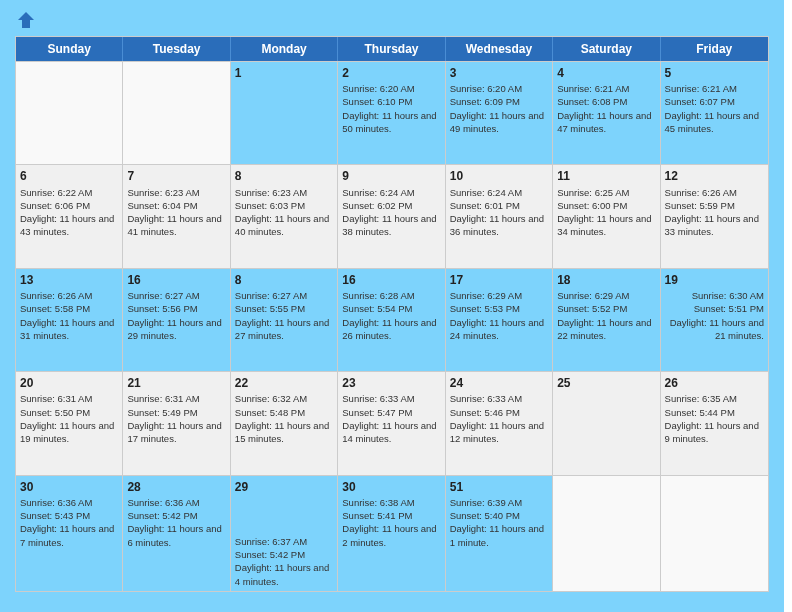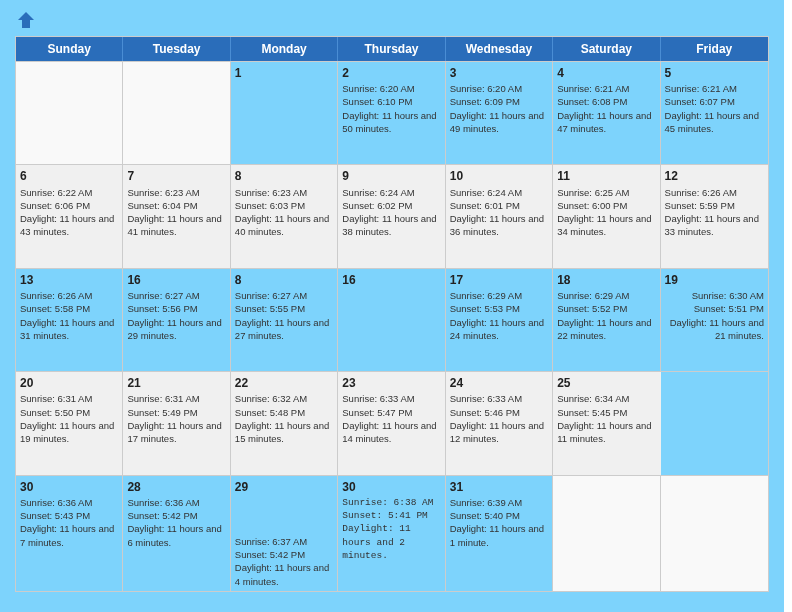--- a/index.html
+++ b/index.html
@@ -219,20 +219,23 @@
 Daylight: 11 hours and 29 minutes.</div>
           </div>
           <div class="cal-cell">
             <span class="day-num">8</span>
             <div class="day-info" style="white-space: pre-line;">Sunrise: 6:27 AM
 Sunset: 5:55 PM
 Daylight: 11 hours and 27 minutes.</div>
           </div>
           <div class="cal-cell">
             <span class="day-num">16</span>
+            <div class="day-info" style="white-space: pre-line;">Sunrise: 6:28 AM
+Sunset: 5:54 PM
+Daylight: 11 hours and 26 minutes.</div>
           </div>
           <div class="cal-cell">
             <span class="day-num">17</span>
             <div class="day-info" style="white-space: pre-line;">Sunrise: 6:29 AM
 Sunset: 5:53 PM
 Daylight: 11 hours and 24 minutes.</div>
           </div>
           <div class="cal-cell">
             <span class="day-num">18</span>
             <div class="day-info" style="white-space: pre-line;">Sunrise: 6:29 AM
@@ -272,23 +275,26 @@
 Daylight: 11 hours and 14 minutes.</div>
           </div>
           <div class="cal-cell shaded">
             <span class="day-num">24</span>
             <div class="day-info" style="white-space: pre-line;">Sunrise: 6:33 AM
 Sunset: 5:46 PM
 Daylight: 11 hours and 12 minutes.</div>
           </div>
           <div class="cal-cell shaded">
             <span class="day-num">25</span>
-            <div class="day-info" style="white-space: pre-line;">Sunrise: 6:34 AM
-Sunset: 5:45 PM
-Daylight: 11 hours and 11 minutes.</div>
+          </div>
+          <div class="cal-cell shaded">
+            <span class="day-num">26</span>
+            <div class="day-info" style="white-space: pre-line;">Sunrise: 6:35 AM
+Sunset: 5:44 PM
+Daylight: 11 hours and 9 minutes.</div>
           </div>
         </div>
         <div class="cal-week">
           <div class="cal-cell">
             <span class="day-num">30</span>
             <div class="day-info" style="white-space: pre-line;">Sunrise: 6:36 AM
 Sunset: 5:43 PM
 Daylight: 11 hours and 7 minutes.</div>
           </div>
           <div class="cal-cell">
@@ -298,26 +304,26 @@
 Daylight: 11 hours and 6 minutes.</div>
           </div>
           <div class="cal-cell">
             <span class="day-num">29</span>
             <div class="day-info" style="white-space: pre-line; margin-top: 40px;">Sunrise: 6:37 AM
 Sunset: 5:42 PM
 Daylight: 11 hours and 4 minutes.</div>
           </div>
           <div class="cal-cell">
             <span class="day-num">30</span>
-            <div class="day-info" style="white-space: pre-line; font-family: Liberation Mono, monospace;">Sunrise: 6:38 AM
+            <div class="day-info" style="white-space: pre-line;">Sunrise: 6:38 AM
 Sunset: 5:41 PM
 Daylight: 11 hours and 2 minutes.</div>
           </div>
           <div class="cal-cell">
-            <span class="day-num">31</span>
+            <span class="day-num">51</span>
             <div class="day-info" style="white-space: pre-line;">Sunrise: 6:39 AM
 Sunset: 5:40 PM
 Daylight: 11 hours and 1 minute.</div>
           </div>
           <div class="cal-cell empty"></div>
           <div class="cal-cell empty"></div>
         </div>
       </div>
   </div>
 </div>

